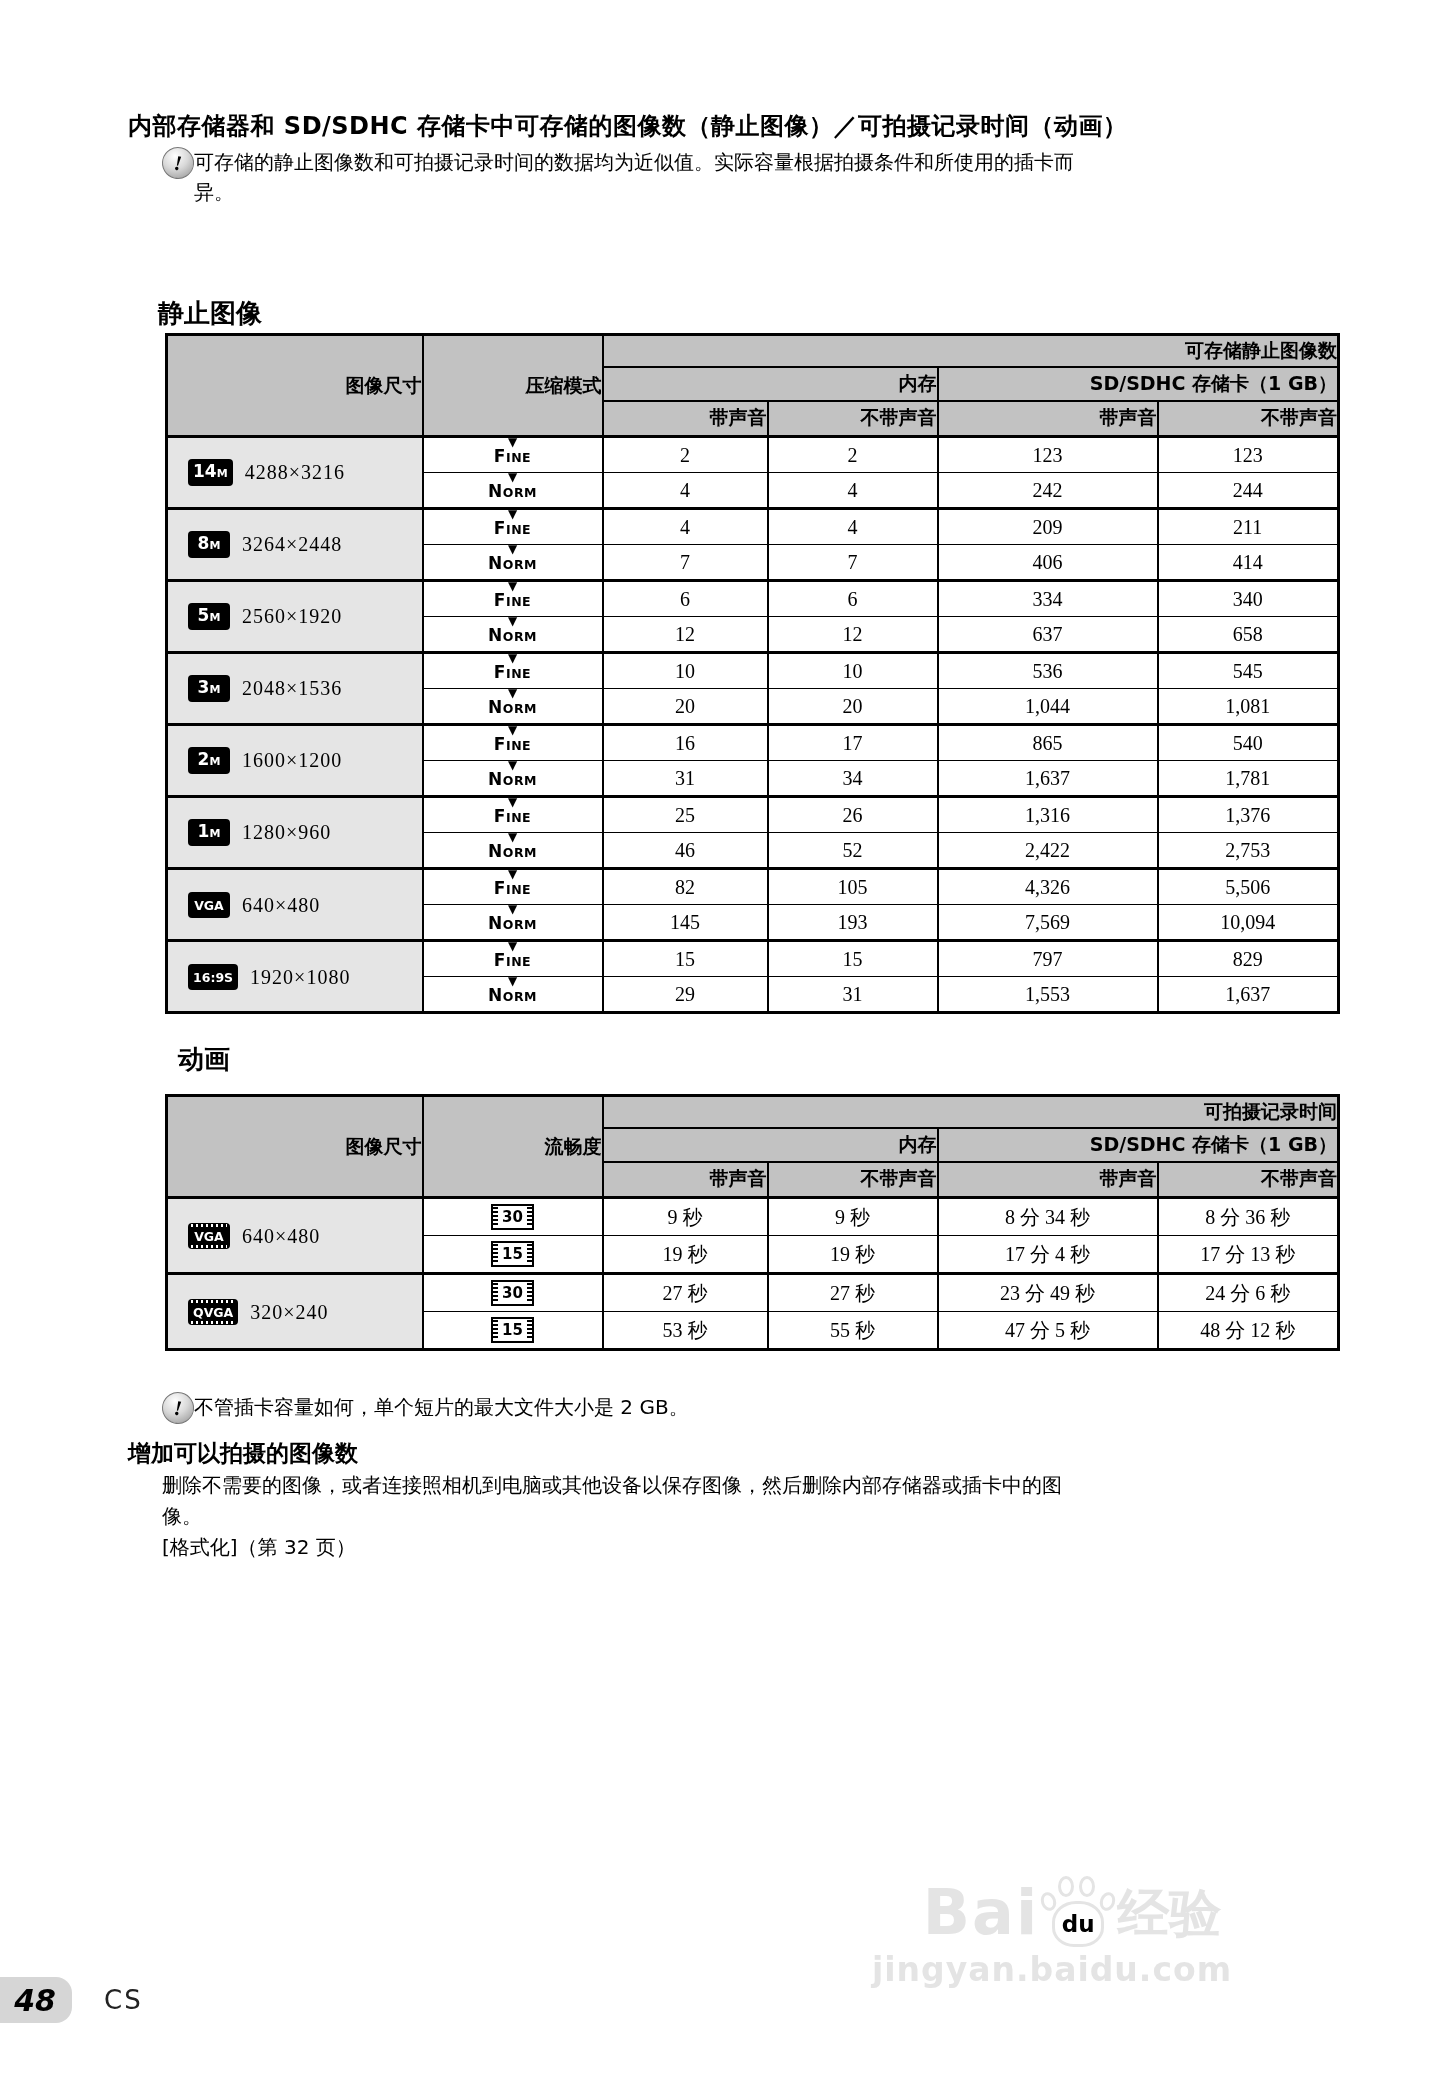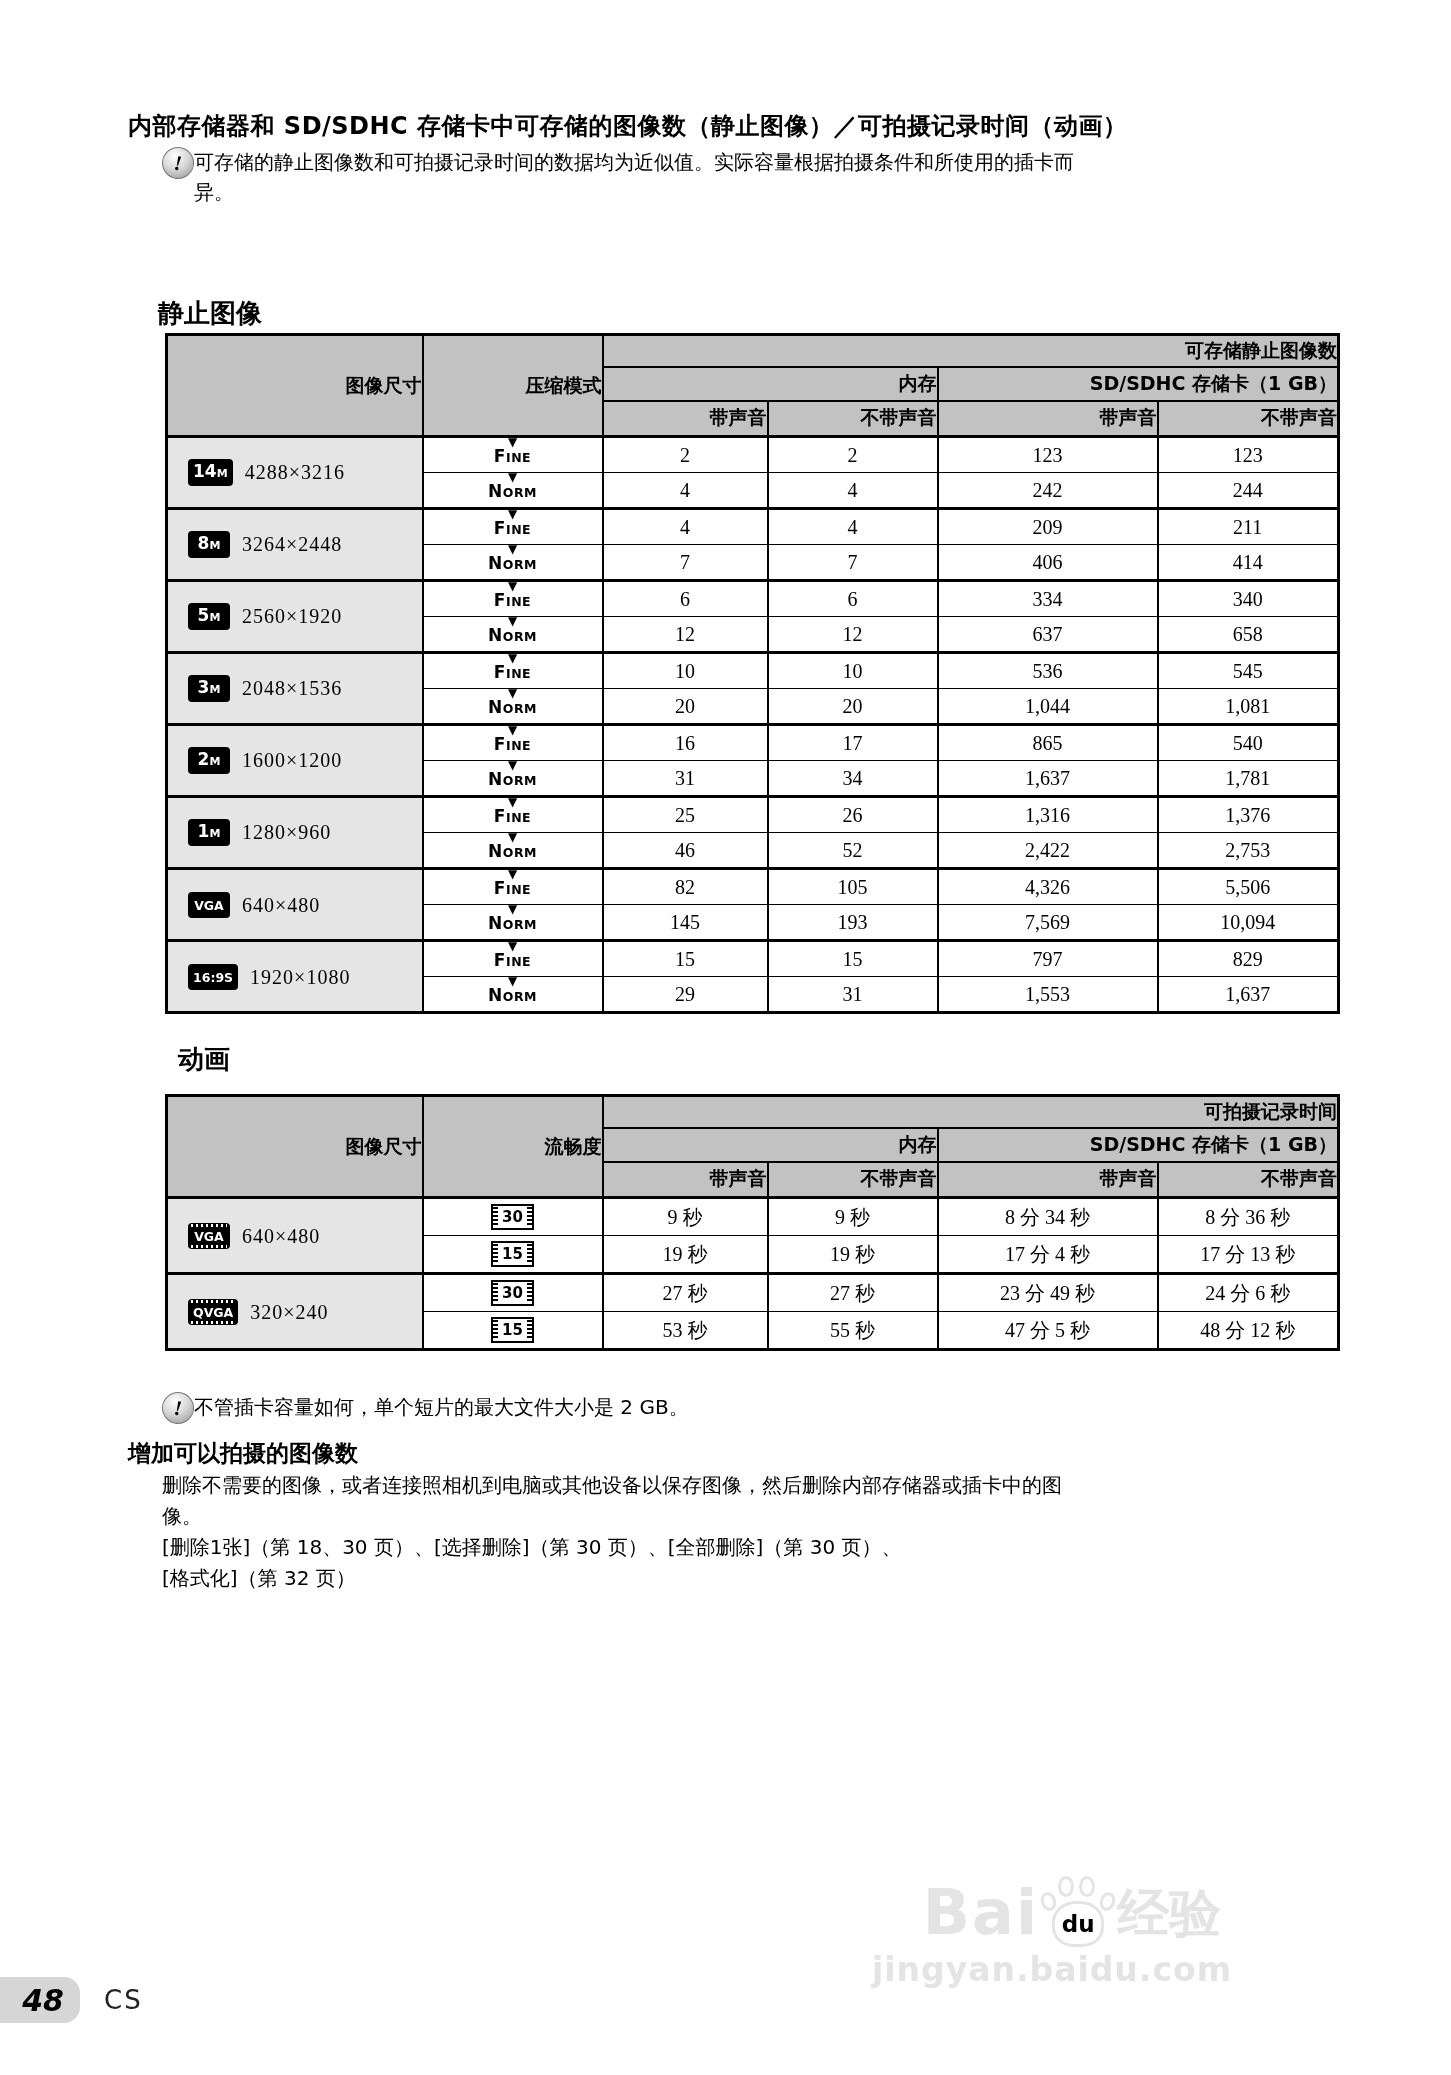--- a/index.html
+++ b/index.html
@@ -65,21 +65,21 @@
   .paw span{position:absolute;background:#fff;border:3px solid #e4e4e4;border-radius:50%;box-sizing:border-box;}
   .paw .t1{left:0;top:16px;width:15px;height:19px;transform:rotate(-18deg);}
   .paw .t2{left:17px;top:0;width:16px;height:21px;}
   .paw .t3{left:38px;top:0;width:16px;height:21px;}
   .paw .t4{right:0;top:16px;width:15px;height:19px;transform:rotate(18deg);}
   .paw .pad{left:11px;top:25px;width:52px;height:46px;border-radius:46% 46% 42% 42%;
     display:flex;align-items:center;justify-content:center;font-size:23px;font-weight:bold;color:#000000;}
   .wm-url{font-size:33px;font-weight:bold;margin-top:0;letter-spacing:1px;}
 
   
-  .page-tab{left:0;top:1977px;width:80px;height:46px;background:#d6d6d6;border-radius:0 16px 16px 0;
+  .page-tab{left:0;top:1977px;width:72px;height:46px;background:#d6d6d6;border-radius:0 16px 16px 0;
     display:flex;align-items:center;justify-content:flex-end;padding-right:16px;box-sizing:border-box;}
   .pnum{font-style:italic;font-weight:bold;font-size:30px;}
   .plabel{left:104px;top:1985px;font-size:26px;color:#222;letter-spacing:2px;}
 </style>
 </head>
 <body>
 
 <div class="page">
 
   <div class="abs doc-title">内部存储器和 SD/SDHC 存储卡中可存储的图像数（静止图像）／可拍摄记录时间（动画）</div>
@@ -321,21 +321,20 @@
 
   <div class="abs note" style="left:162px;top:1392px;width:1000px;">
     <span class="warn-icon">!</span>
     <span class="note-text">不管插卡容量如何，单个短片的最大文件大小是 2 GB。</span>
   </div>
 
   <div class="abs sub-h">增加可以拍摄的图像数</div>
 
   <div class="abs para" style="left:162px;top:1470px;width:910px;">
     <div>删除不需要的图像，或者连接照相机到电脑或其他设备以保存图像，然后删除内部存储器或插卡中的图像。</div>
-    <div>[删除1张]（第 18、30 页）、[选择删除]（第 30 页）、[全部删除]（第 30 页）、</div>
     <div>[格式化]（第 32 页）</div>
   </div>
 
   <div class="abs wm">
     <div class="wm-row">
       <span class="wm-bai">Bai</span>
       <span class="paw">
         <span class="t1"></span>
           <span class="t2"></span>
           <span class="t3"></span>

